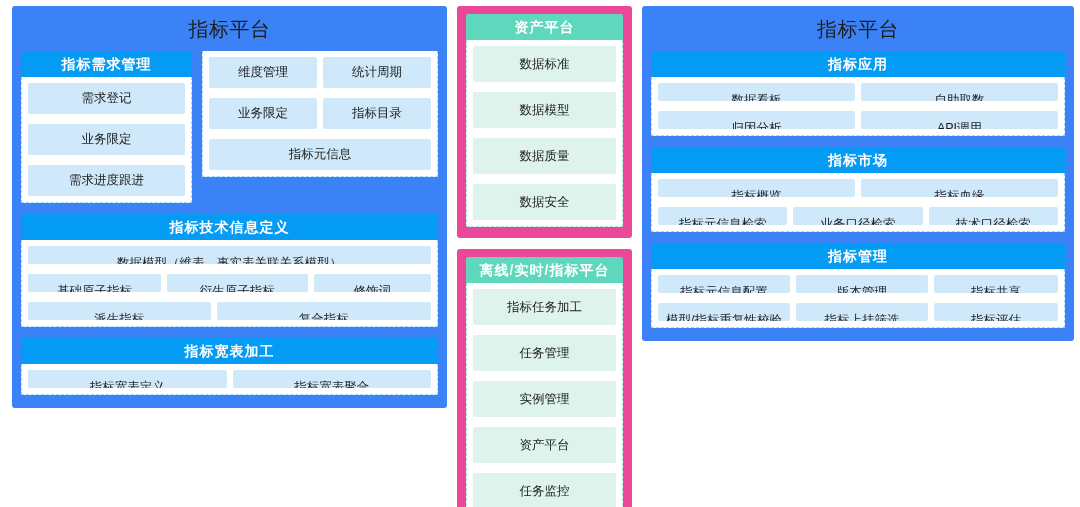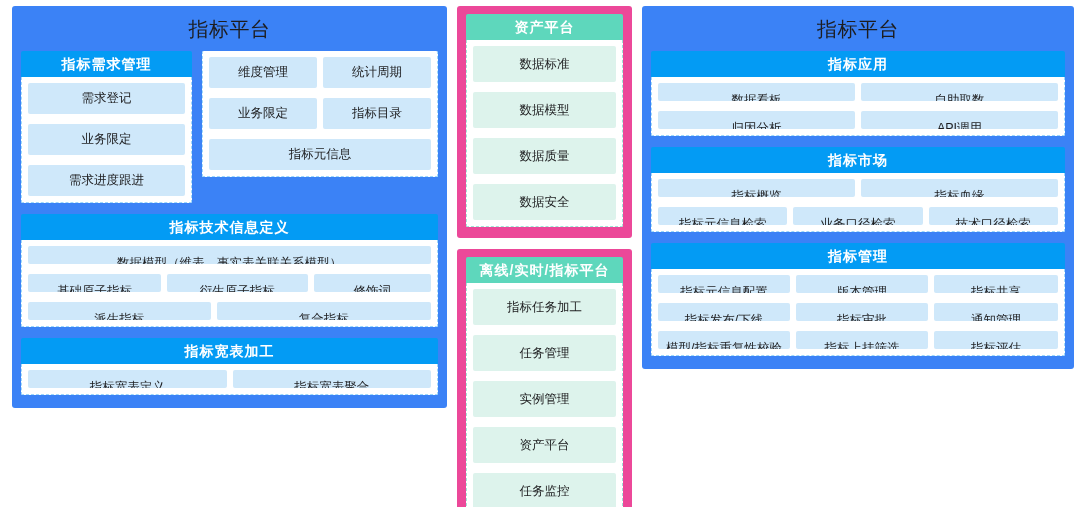--- a/index.html
+++ b/index.html
@@ -291,25 +291,20 @@
 
       <div class="card">
         <div class="card-head card-head-blue">指标管理</div>
         <div class="card-body">
           <div class="row">
             <div class="cell cell-blue cell-tall w-34">指标元信息配置</div>
             <div class="cell cell-blue cell-tall w-34">版本管理</div>
             <div class="cell cell-blue cell-tall w-32">指标共享</div>
           </div>
           <div class="row">
-            <div class="cell cell-blue cell-tall w-34">指标发布/下线</div>
-            <div class="cell cell-blue cell-tall w-34">指标审批</div>
-            <div class="cell cell-blue cell-tall w-32">通知管理</div>
-          </div>
-          <div class="row">
             <div class="cell cell-blue cell-tall w-34">模型/指标重复性校验</div>
             <div class="cell cell-blue cell-tall w-34">指标上挂筛选</div>
             <div class="cell cell-blue cell-tall w-32">指标评估</div>
           </div>
         </div>
       </div>
 
     </div>
   </div>
 

